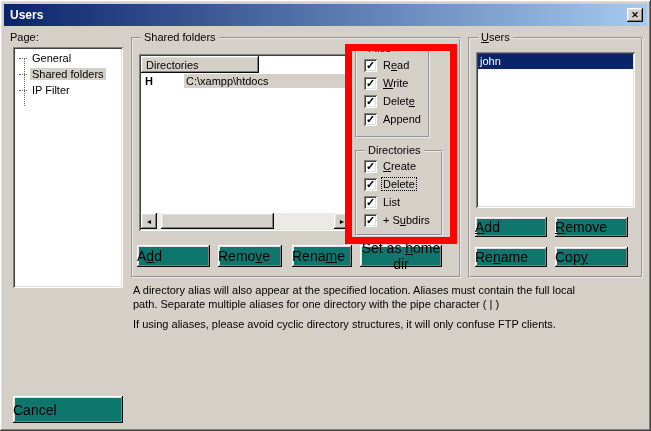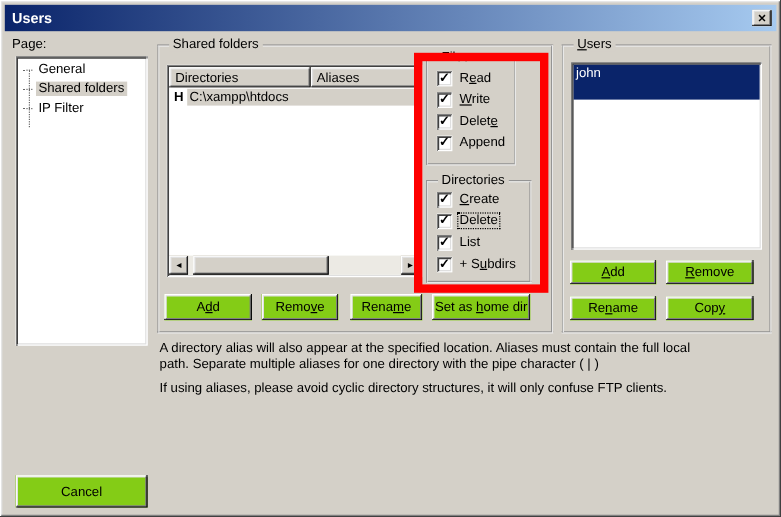--- a/index.html
+++ b/index.html
@@ -19,23 +19,23 @@
     width:16px;height:14px;background:#D4D0C8;display:flex;align-items:center;justify-content:center;
     box-shadow: inset -1px -1px #0a0a0a, inset 1px 1px #fff, inset -2px -2px #808080, inset 2px 2px #dfdfdf;
     font-size:9px;font-weight:bold;line-height:1;
   }
   .label{position:absolute;}
   .sunken{
     background:#fff;
     box-shadow: inset 1px 1px #808080, inset -1px -1px #fff, inset 2px 2px #404040, inset -2px -2px #dfdfdf;
   }
   .btn{
-    position:absolute;background:#84cc16;border:none;font-size:11px;color:#000;
-    box-shadow: inset -1px -1px #0a0a0a, inset 1px 1px #fff, inset -2px -2px #808080, inset 2px 2px #dfdfdf;
-    display:flex;align-items:center;justify-content:center;padding:0;
+    position:absolute;background:#0f766e;border:none;font-size:14px;color:#000;
+    box-shadow: inset -1px -1px #0a0a0a, inset 1px 1px #fff, inset -2px -2px #808080, inset 2px 2px #dfdfdf;
+    display:flex;align-items:center;justify-content:flex-start;padding:0;
   }
   .btn.default{border:1px solid #000;}
   .groupbox{
     position:absolute;border:2px groove #e8e8e8;
   }
   .groupbox>.gb-label{
     position:absolute;top:-8px;left:8px;background:#D4D0C8;padding:0 3px;white-space:nowrap;
   }
   
   .page-list{position:absolute;left:13px;top:47px;width:110px;height:241px;padding:3px 18px 2px 6px;}
@@ -47,21 +47,21 @@
   
   .listview{position:absolute;left:139px;top:54px;width:213px;height:177px;padding:2px;display:flex;flex-direction:column;}
   .lv-header{display:flex;height:17px;flex:none;}
   .lv-h{
     background:#D4D0C8;display:flex;align-items:center;padding:0 5px;
     box-shadow: inset -1px -1px #0a0a0a, inset 1px 1px #fff, inset -2px -2px #808080, inset 2px 2px #dfdfdf;
   }
   .lv-body{flex:1;background:#fff;overflow:hidden;}
   .lv-row{display:flex;height:16px;align-items:center;}
   .lv-home{font-weight:bold;padding:0 3px 0 4px;}
-  .lv-dir{background:#D4D0C8;flex:1;padding-left:2px;height:14px;line-height:14px;}
+  .lv-dir{background:#D4D0C8;flex:1;padding-left:2px;height:14px;line-height:14px;margin-left:28px;}
   .hscroll{height:16px;flex:none;display:flex;background:#ECEAE4;}
   .scroll-arrow{
     width:16px;height:16px;flex:none;background:#D4D0C8;display:flex;align-items:center;justify-content:center;
     box-shadow: inset -1px -1px #0a0a0a, inset 1px 1px #fff, inset -2px -2px #808080, inset 2px 2px #dfdfdf;
     font-size:7px;line-height:1;color:#000;
   }
   .scroll-thumb{
     width:113px;height:16px;margin-left:4px;background:#D4D0C8;
     box-shadow: inset -1px -1px #0a0a0a, inset 1px 1px #fff, inset -2px -2px #808080, inset 2px 2px #dfdfdf;
   }
@@ -70,21 +70,21 @@
   .checkbox{
     width:13px;height:13px;background:#fff;flex:none;margin-right:5px;position:relative;
     box-shadow: inset 1px 1px #808080, inset -1px -1px #fff, inset 2px 2px #404040, inset -2px -2px #dfdfdf;
     display:flex;align-items:center;justify-content:center;font-size:11px;font-weight:bold;line-height:1;
   }
   .cb-label{white-space:nowrap;padding:0 1px;}
   .cb-label.focused{outline:1px dotted #000;}
   u{text-decoration:underline;}
   
   .users-list{position:absolute;left:476px;top:52px;width:159px;height:156px;padding:2px;}
-  .user-row{height:29px;line-height:15px;padding-left:2px;}
+  .user-row{height:15px;line-height:15px;padding-left:2px;}
   .user-row.selected{background:#0A246A;color:#fff;}
   
   .notes{position:absolute;left:133px;top:283px;width:492px;line-height:14px;}
   .note{white-space:pre-line;margin:0 0 6px 0;}
   
   .red-rect{position:absolute;left:345px;top:44px;width:112px;height:200px;border:7px solid #FE0000;z-index:50;}
 </style>
 </head>
 <body>
 
@@ -119,23 +119,20 @@
   </button>
 
   <div class="groupbox" style="left:131px;top:37px;width:330px;height:241px;">
     <span class="gb-label">Shared folders</span>
   </div>
 
   <div class="listview sunken">
     <div class="lv-header">
       <div class="lv-h" style="width:118px;">
         <span>Directories</span>
-      </div>
-      <div class="lv-h" style="flex:1;">
-        <span>Aliases</span>
       </div>
     </div>
     <div class="lv-body">
       <div class="lv-row">
         <span class="lv-home">H</span>
         <span class="lv-dir">C:\xampp\htdocs</span>
       </div>
     </div>
     <div class="hscroll">
       <span class="scroll-arrow">

